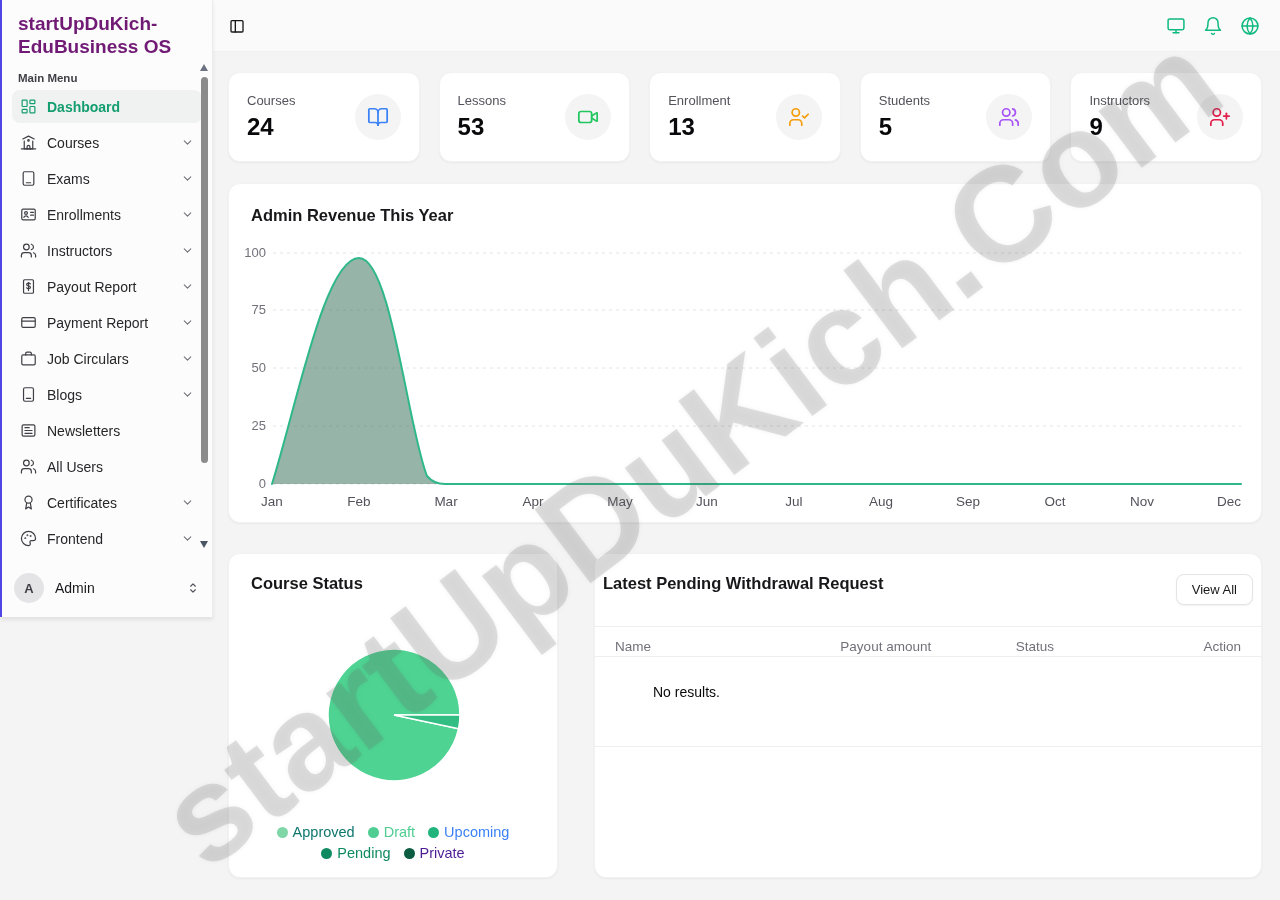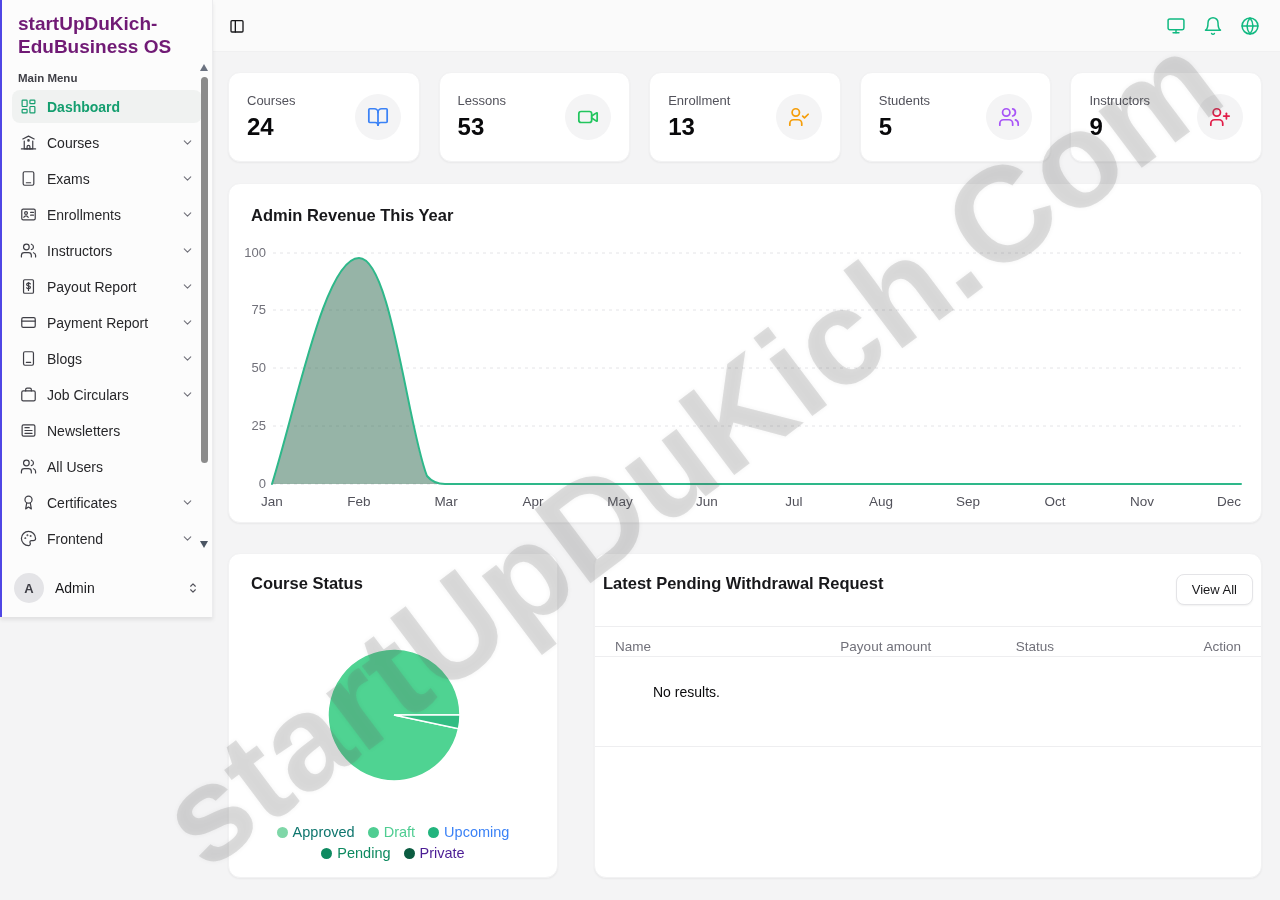--- a/index.html
+++ b/index.html
@@ -205,40 +205,40 @@
       <span class="chev">
         <svg class="ic" width="13" height="13" viewBox="0 0 24 24" fill="none" stroke="currentColor" stroke-width="2" stroke-linecap="round" stroke-linejoin="round">
             <path d="m6 9 6 6 6-6"></path>
           </svg>
       </span>
     </div>
 
     <div class="nav-item">
       <span class="nicon">
         <svg class="ic" width="17" height="17" viewBox="0 0 24 24" fill="none" stroke="currentColor" stroke-width="1.7" stroke-linecap="round" stroke-linejoin="round">
+            <rect x="2.5" y="7" width="19" height="14" rx="2"></rect>
+            <path d="M16 7V5a2 2 0 0 0-2-2h-4a2 2 0 0 0-2 2v2"></path>
+          </svg>
+      </span>
+      <span>Job Circulars</span>
+      <span class="chev">
+        <svg class="ic" width="13" height="13" viewBox="0 0 24 24" fill="none" stroke="currentColor" stroke-width="2" stroke-linecap="round" stroke-linejoin="round">
+            <path d="m6 9 6 6 6-6"></path>
+          </svg>
+      </span>
+    </div>
+
+    <div class="nav-item">
+      <span class="nicon">
+        <svg class="ic" width="17" height="17" viewBox="0 0 24 24" fill="none" stroke="currentColor" stroke-width="1.7" stroke-linecap="round" stroke-linejoin="round">
             <rect x="5" y="2.5" width="14" height="19" rx="2"></rect>
             <path d="M9 17.5h6"></path>
           </svg>
       </span>
       <span>Blogs</span>
-      <span class="chev">
-        <svg class="ic" width="13" height="13" viewBox="0 0 24 24" fill="none" stroke="currentColor" stroke-width="2" stroke-linecap="round" stroke-linejoin="round">
-            <path d="m6 9 6 6 6-6"></path>
-          </svg>
-      </span>
-    </div>
-
-    <div class="nav-item">
-      <span class="nicon">
-        <svg class="ic" width="17" height="17" viewBox="0 0 24 24" fill="none" stroke="currentColor" stroke-width="1.7" stroke-linecap="round" stroke-linejoin="round">
-            <rect x="2.5" y="7" width="19" height="14" rx="2"></rect>
-            <path d="M16 7V5a2 2 0 0 0-2-2h-4a2 2 0 0 0-2 2v2"></path>
-          </svg>
-      </span>
-      <span>Job Circulars</span>
       <span class="chev">
         <svg class="ic" width="13" height="13" viewBox="0 0 24 24" fill="none" stroke="currentColor" stroke-width="2" stroke-linecap="round" stroke-linejoin="round">
             <path d="m6 9 6 6 6-6"></path>
           </svg>
       </span>
     </div>
 
     <div class="nav-item">
       <span class="nicon">
         <svg class="ic" width="17" height="17" viewBox="0 0 24 24" fill="none" stroke="currentColor" stroke-width="1.7" stroke-linecap="round" stroke-linejoin="round">

